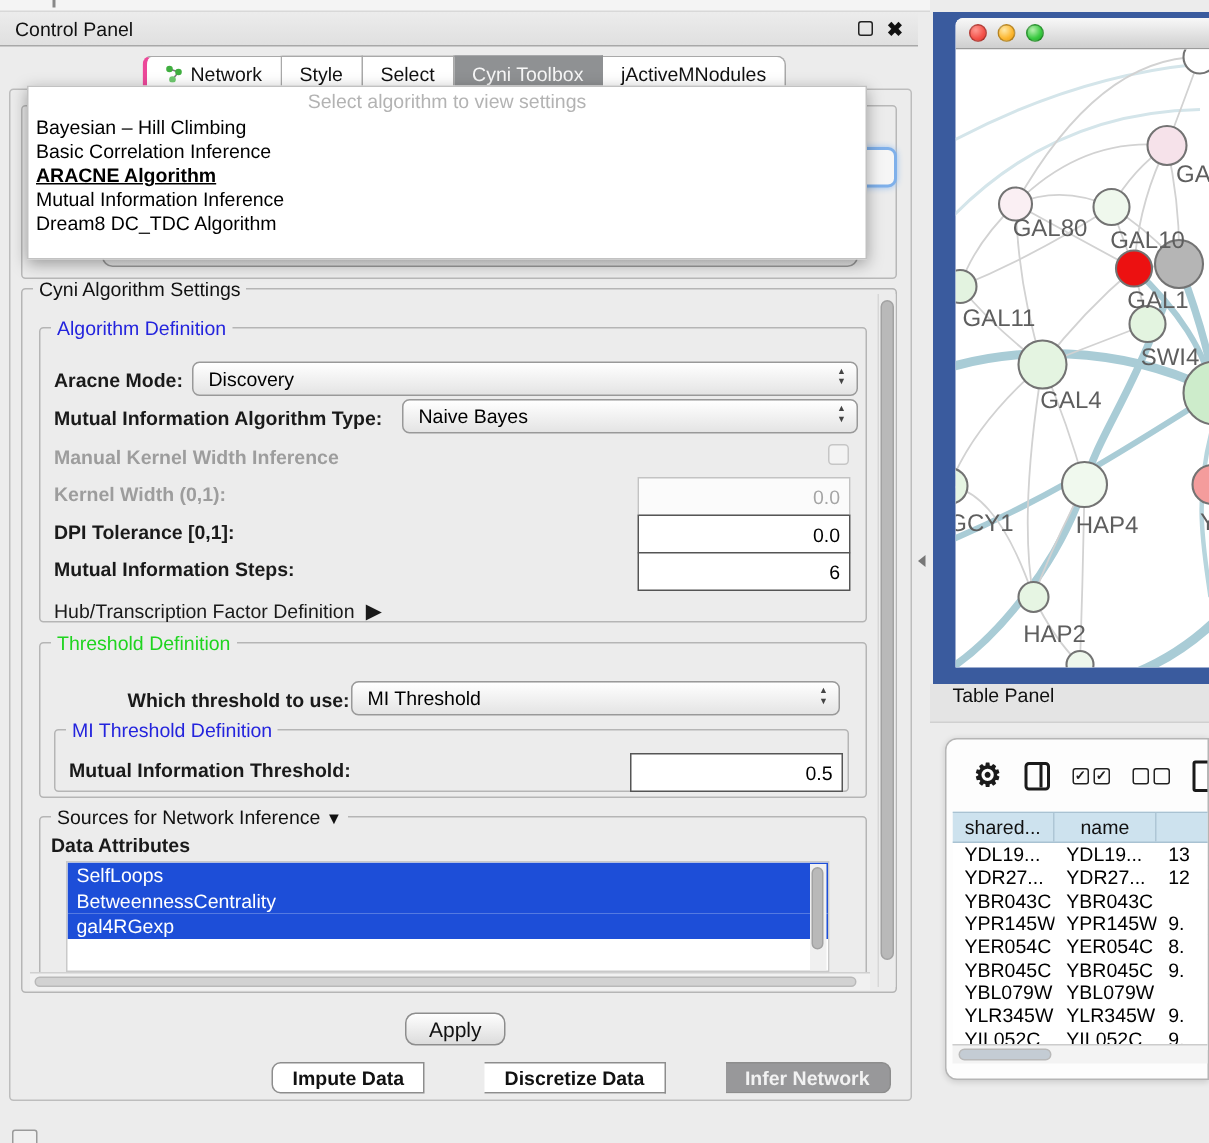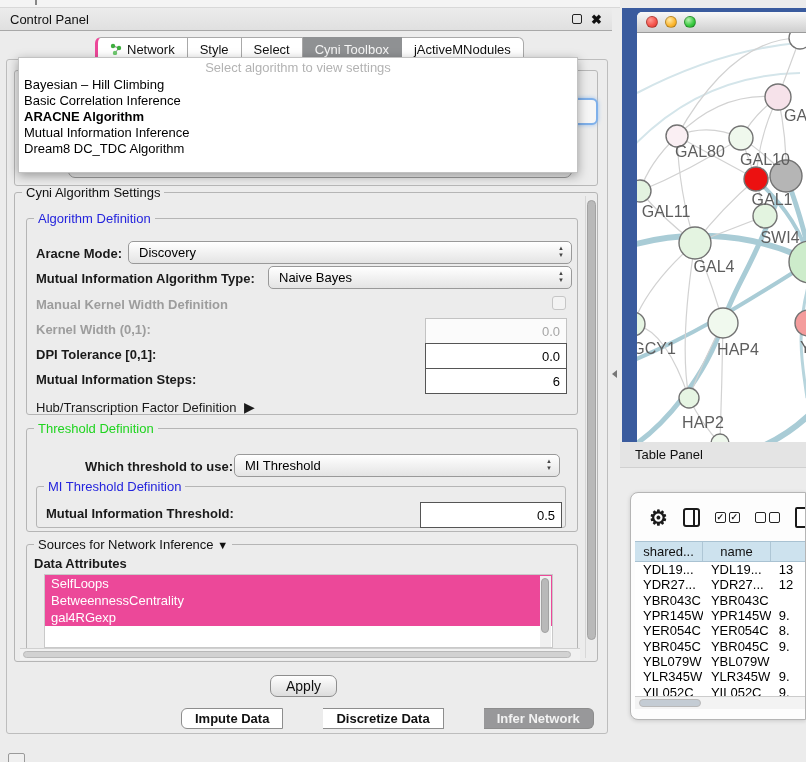--- a/index.html
+++ b/index.html
@@ -34,21 +34,21 @@
     background:linear-gradient(#fdfdfd,#e9e9e9);color:#b7b7b7;display:flex;align-items:center;
     padding-left:18px;z-index:2;}
   #hidden-spinner{left:556px;top:98px;width:42px;height:27px;border:2px solid #7fb0ea;border-radius:6px;
     background:#f6f6f6;box-shadow:0 0 4px #9cc2ef;z-index:2;}
 
   
   #dropdown{left:18px;top:57px;width:560px;height:116px;background:#fff;border:1px solid #c2c2c2;
     box-shadow:0 3px 10px rgba(0,0,0,.35);z-index:50;padding-top:2px;}
   #dropdown .ph{color:#b3b3b3;text-align:center;height:17px;}
   #dropdown .item{height:16px;line-height:16px;padding-left:5px;color:#000;}
-  #dropdown .item.bold{font-weight:bold;}
+  #dropdown .item.bold{font-weight:bold;text-decoration:underline;}
 
   
   .gbox{border:1px solid #b5b5b5;border-radius:3px;background:#ececec;}
   .gtitle{position:absolute;top:-8px;left:7px;background:#ececec;padding:0 4px;font-size:13px;}
   .t-blue{color:#2424dd;}
   .t-green{color:#1fd41f;}
 
   .lbl{position:absolute;font-weight:bold;color:#1a1a1a;white-space:nowrap;}
   .lbl.dis{color:#9d9d9d;}
 
@@ -61,21 +61,21 @@
   .checkbox{position:absolute;width:14px;height:14px;border:1px solid #c6c6c6;border-radius:3px;background:#f3f3f3;}
 
   
   .vsb-track{position:absolute;background:#ececec;border-left:1px solid #d7d7d7;}
   .vsb-thumb{position:absolute;background:#b9b9b9;border-radius:6px;border:1px solid #a2a2a2;}
   .hsb-track{position:absolute;background:#f1f1f1;border-top:1px solid #d0d0d0;}
   .hsb-thumb{position:absolute;background:#d2d2d2;border:1px solid #b9b9b9;border-radius:6px;}
 
   
   #attr-list{left:44px;top:574px;width:509px;height:74px;background:#fff;border:1px solid #c9c9c9;overflow:hidden;}
-  #attr-list .li{height:17px;line-height:17px;padding-left:6px;background:#ec4899;color:#fff;width:532px;}
+  #attr-list .li{height:17px;line-height:17px;padding-left:6px;background:#1d4ed8;color:#fff;width:532px;}
   #attr-vsb{position:absolute;right:1px;top:1px;width:11px;height:72px;background:#f0f0f0;}
   #attr-vsb .vsb-thumb{left:1px;top:2px;width:8px;height:55px;}
 
   
   #apply-btn{left:270px;top:675px;width:67px;height:22px;border:1px solid #8d8d8d;border-radius:7px;
     background:linear-gradient(#fefefe,#dcdcdc);display:flex;align-items:center;justify-content:center;font-size:14px;}
   #bottom-tabs{left:141px;top:708px;height:21px;display:flex;z-index:3;}
   .btab{background:#fff;border:1px solid #8d8d8d;border-left:none;padding:0 13px;display:flex;align-items:center;
     font-weight:bold;color:#111;margin-left:40px;}
   .btab:first-child{border-left:1px solid #8d8d8d;border-radius:6px 0 0 6px;}
@@ -92,22 +92,22 @@
   #net-titlebar{left:0;top:0;width:169px;height:21px;background:linear-gradient(#f8f8f8,#cfcfcf);
     border-bottom:1px solid #9b9b9b;border-radius:5px 0 0 0;display:flex;align-items:center;gap:7px;padding-left:9px;}
   .tl{width:12px;height:12px;border-radius:50%;border:1px solid rgba(0,0,0,.25);}
   .tl.red{background:radial-gradient(circle at 35% 30%,#ff9a92,#f4524a 60%,#d93a32);}
   .tl.yellow{background:radial-gradient(circle at 35% 30%,#ffe9a8,#fcb62e 60%,#df9b1e);}
   .tl.green{background:radial-gradient(circle at 35% 30%,#b8f0b0,#37c93f 60%,#24a32c);}
   #net-canvas{left:0;top:21px;width:169px;height:412px;}
 
   
   #tp-strip{left:620px;top:458px;width:186px;height:4px;background:#ececec;}
-  #tp-header{left:620px;top:442px;width:186px;height:26px;background:#e4e4e4;border-bottom:1px solid #d0d0d0;
-    display:flex;align-items:center;padding-left:15px;}
+  #tp-header{left:620px;top:456px;width:186px;height:26px;background:#e4e4e4;border-bottom:1px solid #d0d0d0;
+    display:flex;align-items:flex-start;padding-left:15px;}
   #tp-win{left:630px;top:492px;width:176px;height:228px;background:#fdfdfd;border:1px solid #b5b5b5;
     border-radius:8px 0 0 8px;box-shadow:0 1px 4px rgba(0,0,0,.15);overflow:hidden;}
   #tp-toolbar{position:absolute;left:0;top:0;width:176px;height:48px;display:flex;align-items:center;gap:15px;padding-left:18px;}
   .gear{font-size:21px;font-weight:bold;color:#1a1a1a;line-height:1;}
   .cols-icon{width:23px;height:19px;border:2.4px solid #1a1a1a;border-radius:3px;position:relative;}
   .cols-icon:after{content:"";position:absolute;left:8px;top:0;width:2.4px;height:100%;background:#1a1a1a;}
   .cb-pair{display:flex;gap:3px;}
   .cb{width:11px;height:11px;border:1.6px solid #222;border-radius:2px;font-size:9px;line-height:9px;
     text-align:center;color:#222;font-weight:bold;}
   .doc-icon{width:16px;height:21px;border:2.4px solid #1a1a1a;border-radius:2px;background:#fff;}
@@ -202,21 +202,21 @@
     <span>Discovery</span>
     <span class="arrows">▲<br>▼</span>
   </div>
 
   <span class="lbl" style="left:36px;top:271px;">Mutual Information Algorithm Type:</span>
   <div class="combo" style="left:268px;top:266px;width:304px;">
     <span>Naive Bayes</span>
     <span class="arrows">▲<br>▼</span>
   </div>
 
-  <span class="lbl dis" style="left:36px;top:297px;">Manual Kernel Width Definition</span>
+  <span class="lbl dis" style="left:36px;top:297px;">Manual Kernel Width Inference</span>
   <div class="checkbox" style="left:552px;top:296px;"></div>
 
   <span class="lbl dis" style="left:36px;top:322px;">Kernel Width (0,1):</span>
   <div class="field dis" style="left:425px;top:318px;width:142px;">
     <span>0.0</span>
   </div>
 
   <span class="lbl" style="left:36px;top:347px;">DPI Tolerance [0,1]:</span>
   <div class="field" style="left:425px;top:343px;width:142px;">
     <span>0.0</span>

